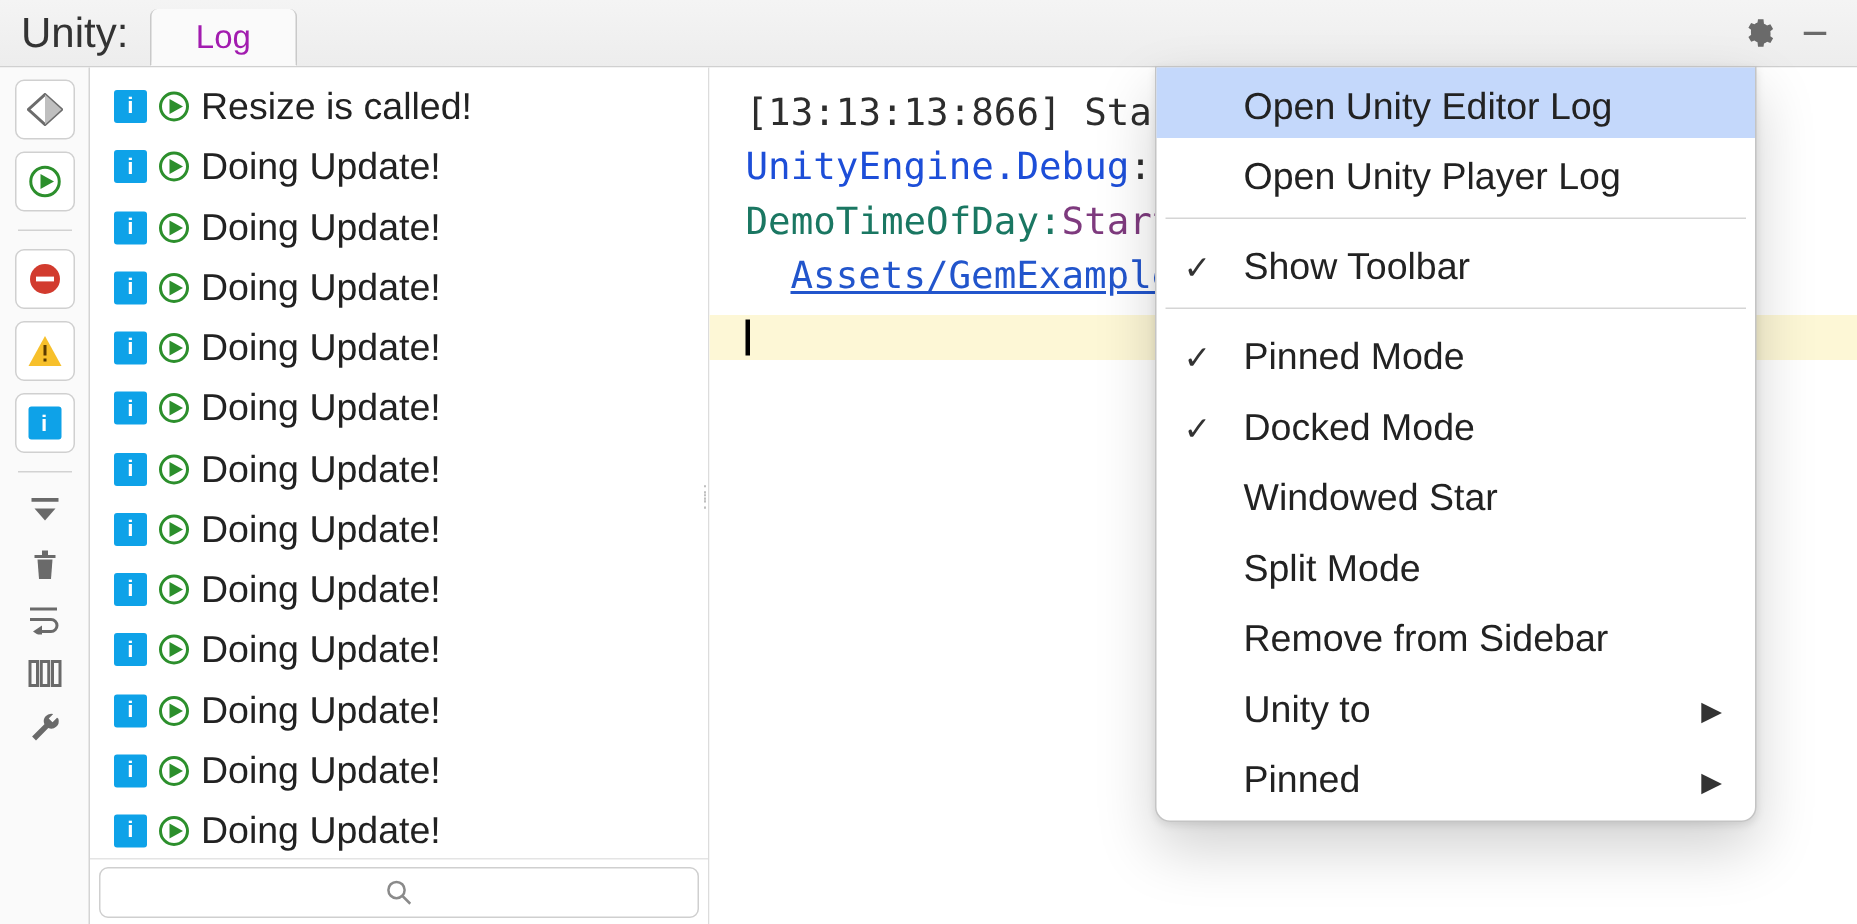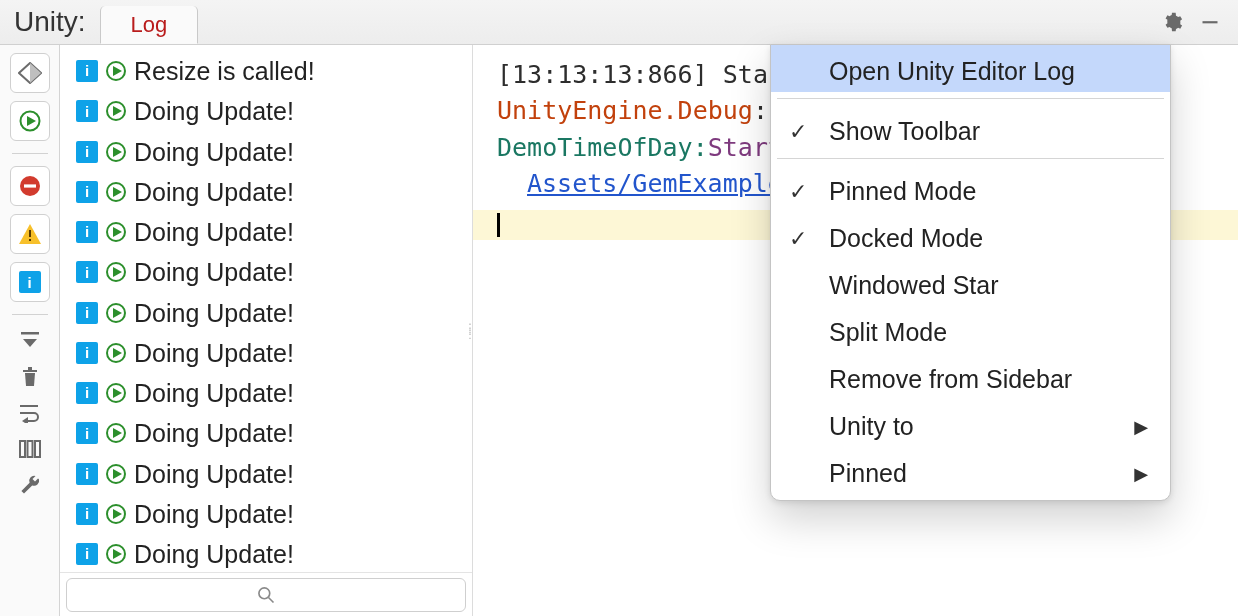--- a/index.html
+++ b/index.html
@@ -18,21 +18,21 @@
     background: linear-gradient(#f4f4f4, #ededed);
     border-bottom: 1px solid #d0d0d0;
     display: flex; align-items: stretch;
   }
   .tabbar .label-unity {
     display: flex; align-items: center;
     padding: 0 14px; font-size: 28px; color: #333;
   }
   .tabbar .tab {
     display: flex; align-items: center;
-    padding: 0 30px; font-size: 22px; color: #b91c1c;
+    padding: 0 30px; font-size: 22px; color: #a21caf;
     border: 1px solid #c9c9c9; border-bottom: 1px solid #f9f9f9;
     border-top: 0;
     margin-top: 6px;
     background: #fafafa;
     border-radius: 5px 5px 0 0;
   }
   .tabbar .spacer { flex: 1; }
   .tabbar .right-icons {
     display: flex; align-items: center; gap: 14px; padding-right: 16px;
   }
@@ -105,21 +105,21 @@
   }
 
   .rightpanel {
     flex: 1; position: relative; background: #fff;
     padding: 12px 24px;
     font-family: "SF Mono","Menlo","Consolas",monospace;
     font-size: 25px; color: #2d2d2d;
     line-height: 1.45;
   }
   .detail-line1 { }
-  .detail-line2 .cls { color: #c2410c; }
+  .detail-line2 .cls { color: #1d4ed8; }
   .detail-line2 .mem { color: #7e3a7e; }
   .detail-line3 { color: #1a7762; }
   .detail-line3 .mem { color: #7e3a7e; }
   .detail-link { color: #2255cc; text-decoration: underline; }
   .detail-link-wrap { padding-left: 30px; }
   .caret-row {
     margin-top: 8px;
     height: 30px;
     background: #fdf7d6;
     position: relative;
@@ -413,20 +413,23 @@
       <div class="caret-row">
         <div class="caret"></div>
       </div>
     </div>
   </div>
 
   <div class="menu">
     <div class="menuitem highlight">
       <span>Open Unity Editor Log</span>
     </div>
+    <div class="menuitem">
+      <span>Open Unity Player Log</span>
+    </div>
     <div class="menusep"></div>
     <div class="menuitem">
       <span class="check">✓</span>
       <span>Show Toolbar</span>
     </div>
     <div class="menusep"></div>
     <div class="menuitem">
       <span class="check">✓</span>
       <span>Pinned Mode</span>
     </div>

